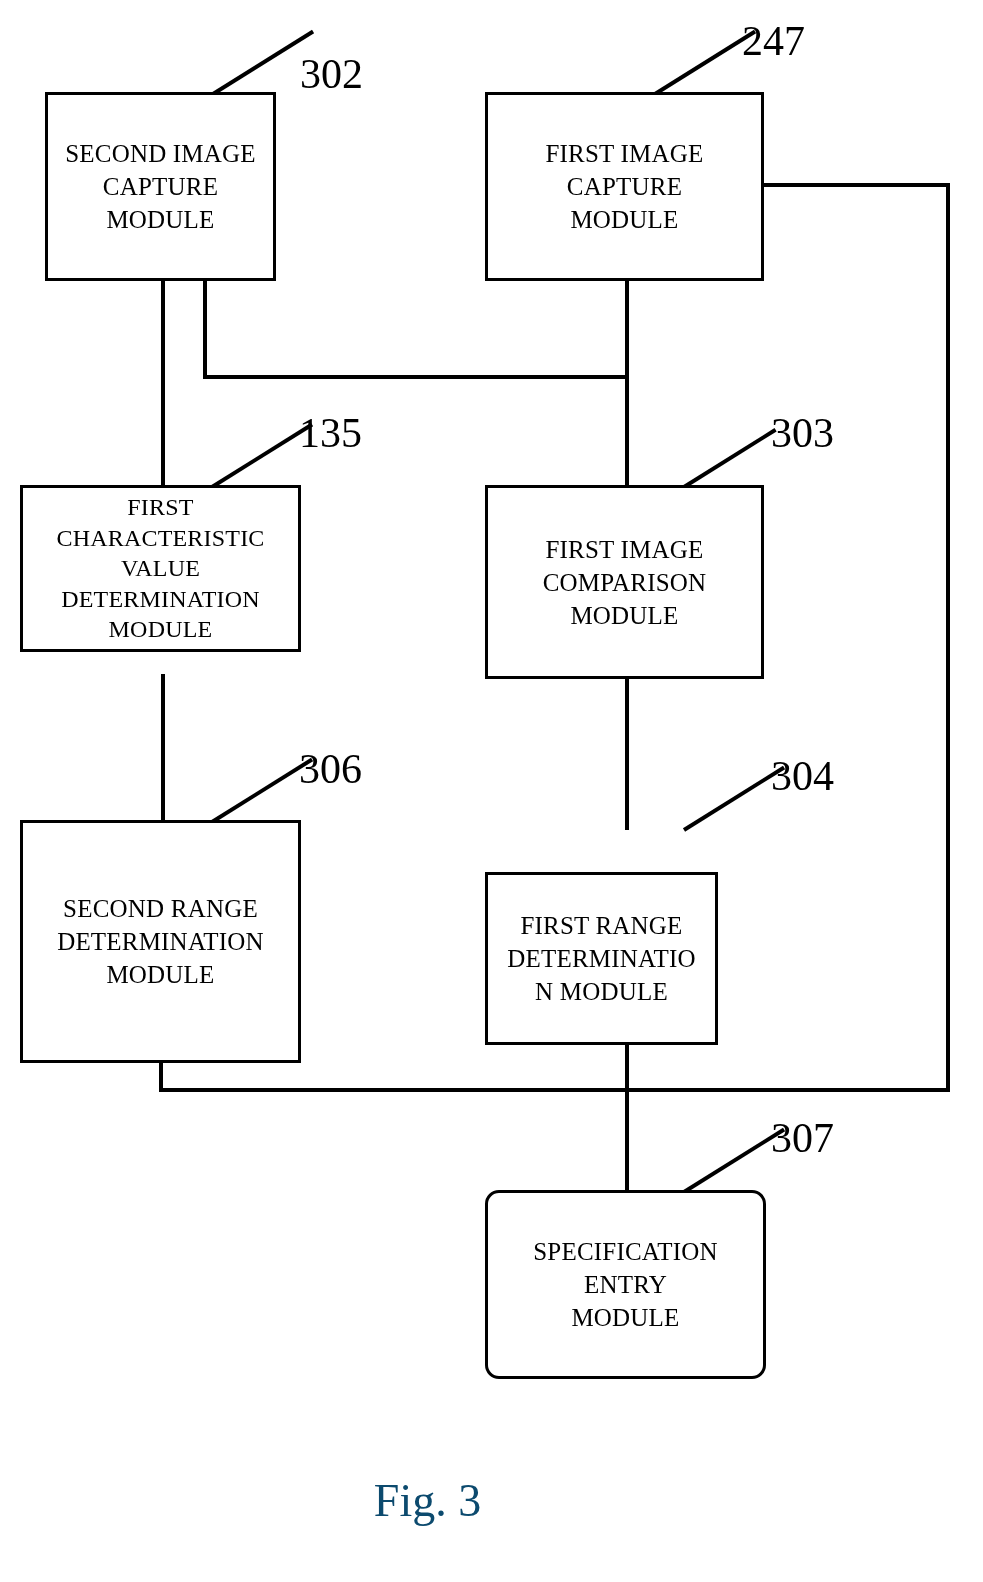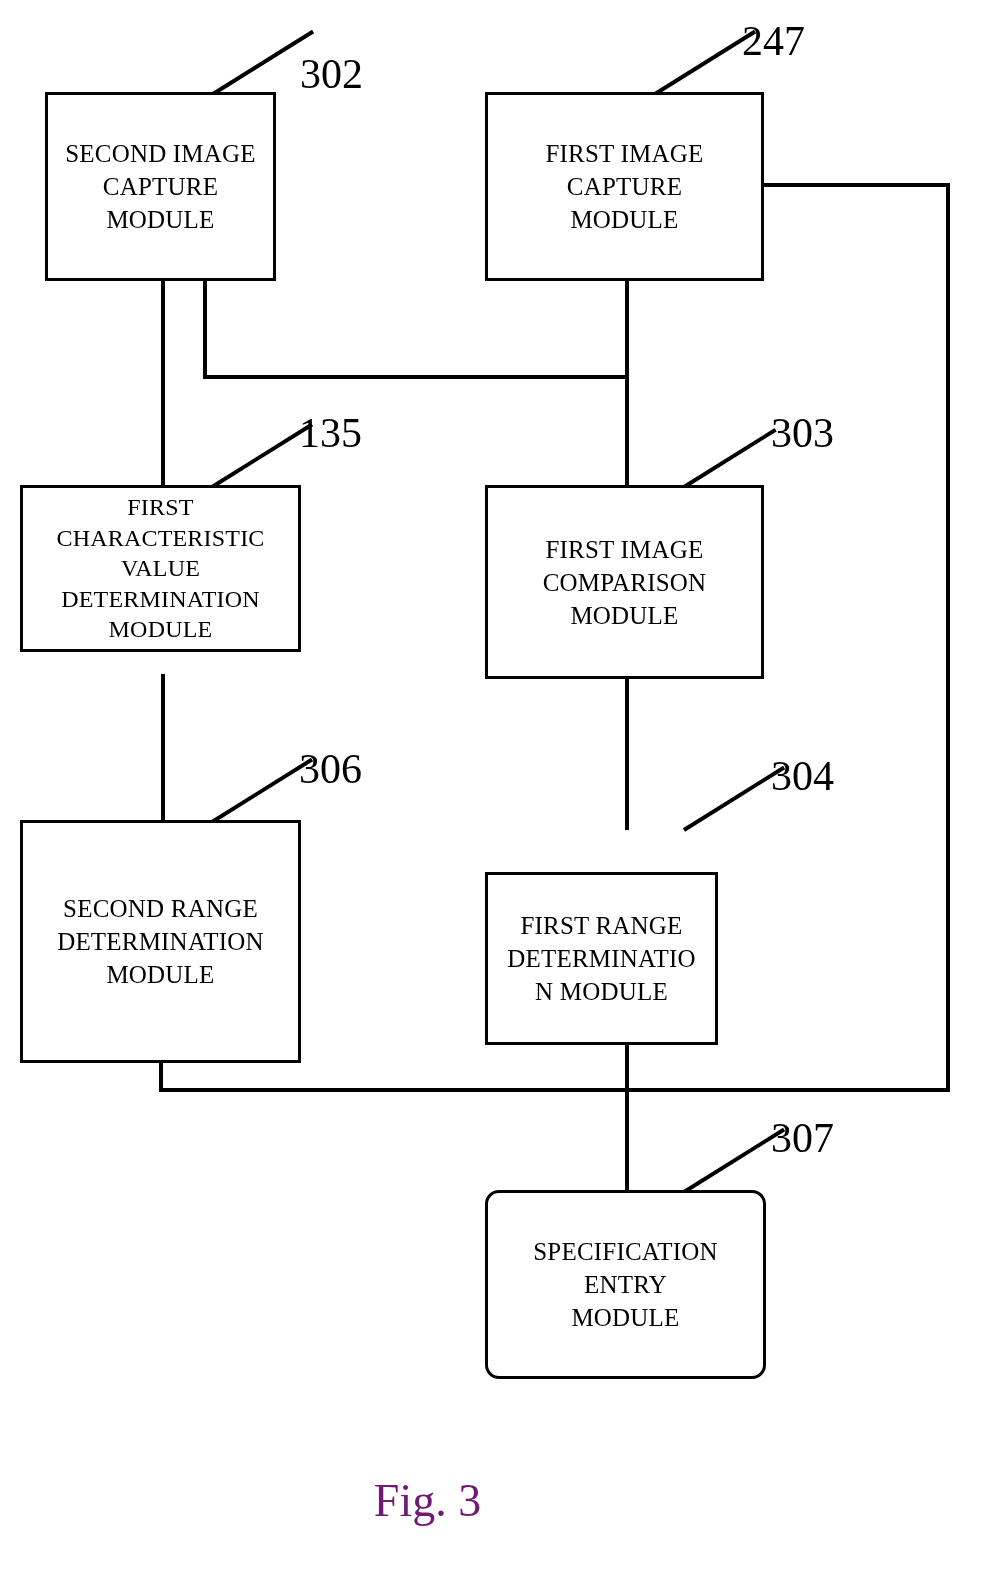--- a/index.html
+++ b/index.html
@@ -89,21 +89,21 @@
   
   #figure-caption {
     position: absolute;
     left: 0;
     top: 1478px;
     width: 855px;
     text-align: center;
     font-family: "Liberation Serif", "DejaVu Serif", serif;
     font-size: 46px;
     line-height: 1;
-    color: #701a75;
+    color: #0c4a6e;
     z-index: 5;
   }
 </style>
 </head>
 <body>
 
 <div id="figure-root">
 
   <div class="conn conn-v" style="left:161px; top:280px; height:207px;"></div>
 

